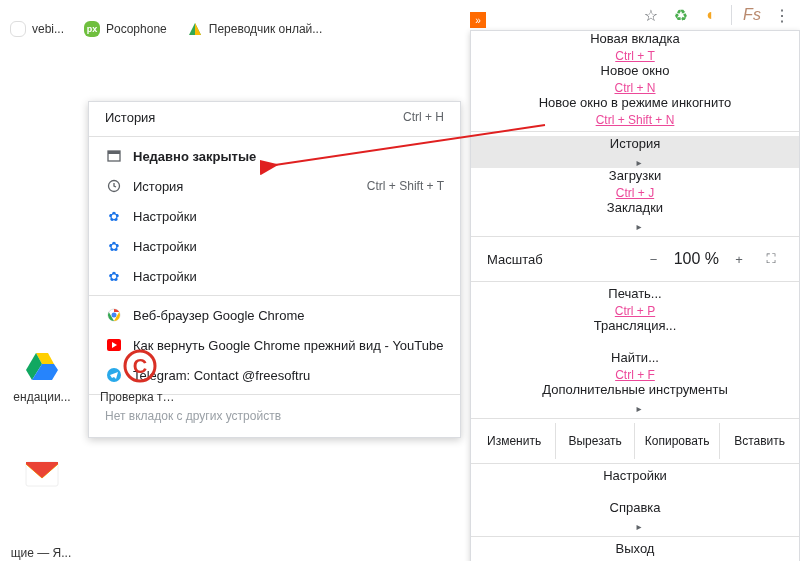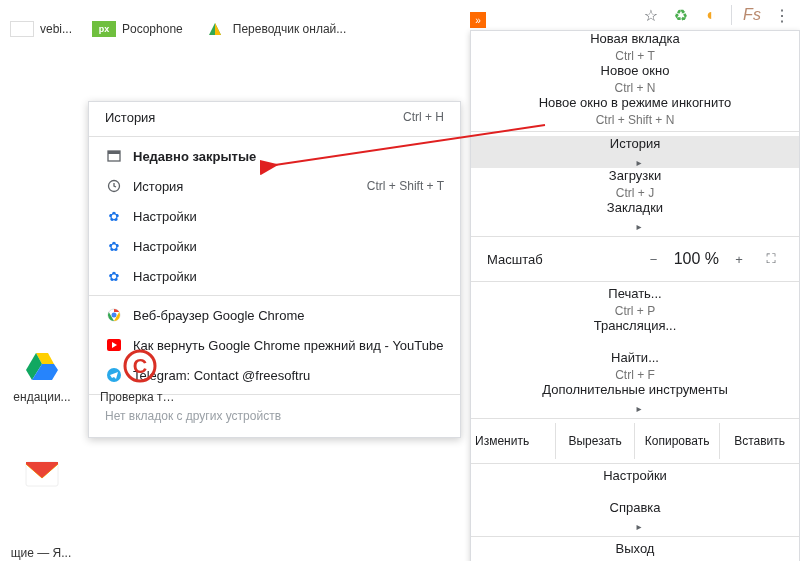--- a/index.html
+++ b/index.html
@@ -1,26 +1,26 @@
 <!DOCTYPE html>
 <html><head>
 <meta charset="utf-8">
 <style>
   * { box-sizing: border-box; margin: 0; padding: 0; font-family: "Segoe UI", Arial, sans-serif; }
   body { width: 800px; height: 561px; background: #fff; position: relative; overflow: hidden; }
   .toolbar { position: absolute; top: 0; right: 0; height: 30px; display: flex; align-items: center; gap: 10px; padding-right: 8px; }
   .toolbar-icon { width: 20px; height: 20px; display: flex; align-items: center; justify-content: center; font-size: 16px; color: #5f6368; }
   .bookmarks { position: absolute; top: 15px; left: 0; right: 340px; height: 28px; display: flex; align-items: center; gap: 8px; padding-left: 4px; font-size: 12px; color: #333; }
   .bm-item { display: flex; align-items: center; gap: 6px; padding: 4px 6px; border-radius: 4px; }
-  .bm-favicon { width: 24px; height: 16px; border-radius: 0; display: flex; align-items: center; justify-content: center; }
+  .bm-favicon { width: 16px; height: 16px; border-radius: 6px; display: flex; align-items: center; justify-content: center; }
   .main-menu { position: absolute; top: 30px; right: 0; width: 330px; background: #fff; border: 1px solid #dadce0; box-shadow: 0 2px 6px rgba(0,0,0,0.18); font-size: 13px; color: #202124; }
   .mm-row { display: flex; align-items: center; height: 32px; padding: 0 16px; flex-direction: column; }
   .mm-row.highlight { background: #e8e8e8; }
   .mm-label { flex: 1; }
-  .mm-short { color: #737373; font-size: 12px; }
+  .mm-short { color: #ec4899; font-size: 12px; text-decoration: underline; }
   .mm-arrow { color: #5f6368; font-size: 10px; margin-left: 8px; }
   .mm-sep { height: 1px; background: #e0e0e0; margin: 4px 0; }
   .zoom-row { display: flex; align-items: center; height: 36px; padding: 0 16px; }
   .zoom-label { flex: 1; }
   .zoom-btn { width: 24px; height: 24px; display: flex; align-items: center; justify-content: center; color: #5f6368; }
   .zoom-pct { padding: 0 8px; font-size: 16px; }
   .edit-row { display: flex; height: 36px; }
   .edit-cell { display: flex; align-items: center; justify-content: center; border-right: 1px solid #e0e0e0; font-size: 12px; }
   .edit-cell:last-child { border-right: none; }
   .submenu { position: absolute; top: 101px; left: 88px; width: 373px; background: #fff; border: 1px solid #dadce0; box-shadow: 0 2px 8px rgba(0,0,0,0.2); font-size: 13px; color: #202124; padding-bottom: 4px; }
@@ -189,21 +189,21 @@
   <div class="mm-row">
       <span class="mm-label">Найти...</span>
       <span class="mm-short">Ctrl + F</span>
     </div>
   <div class="mm-row">
       <span class="mm-label">Дополнительные инструменты</span>
       <span class="mm-arrow">▸</span>
     </div>
   <div class="mm-sep"></div>
   <div class="edit-row">
-    <div class="edit-cell" style="width:26%;justify-content:flex-start;padding-left:4px">Изменить</div>
+    <div class="edit-cell" style="width:26%;justify-content:flex-start;padding-left:16px">Изменить</div>
     <div class="edit-cell" style="width:24%">Вырезать</div>
     <div class="edit-cell" style="width:26%">Копировать</div>
     <div class="edit-cell" style="width:24%">Вставить</div>
   </div>
   <div class="mm-sep"></div>
   <div class="mm-row">
       <span class="mm-label">Настройки</span>
     </div>
   <div class="mm-row">
       <span class="mm-label">Справка</span>

